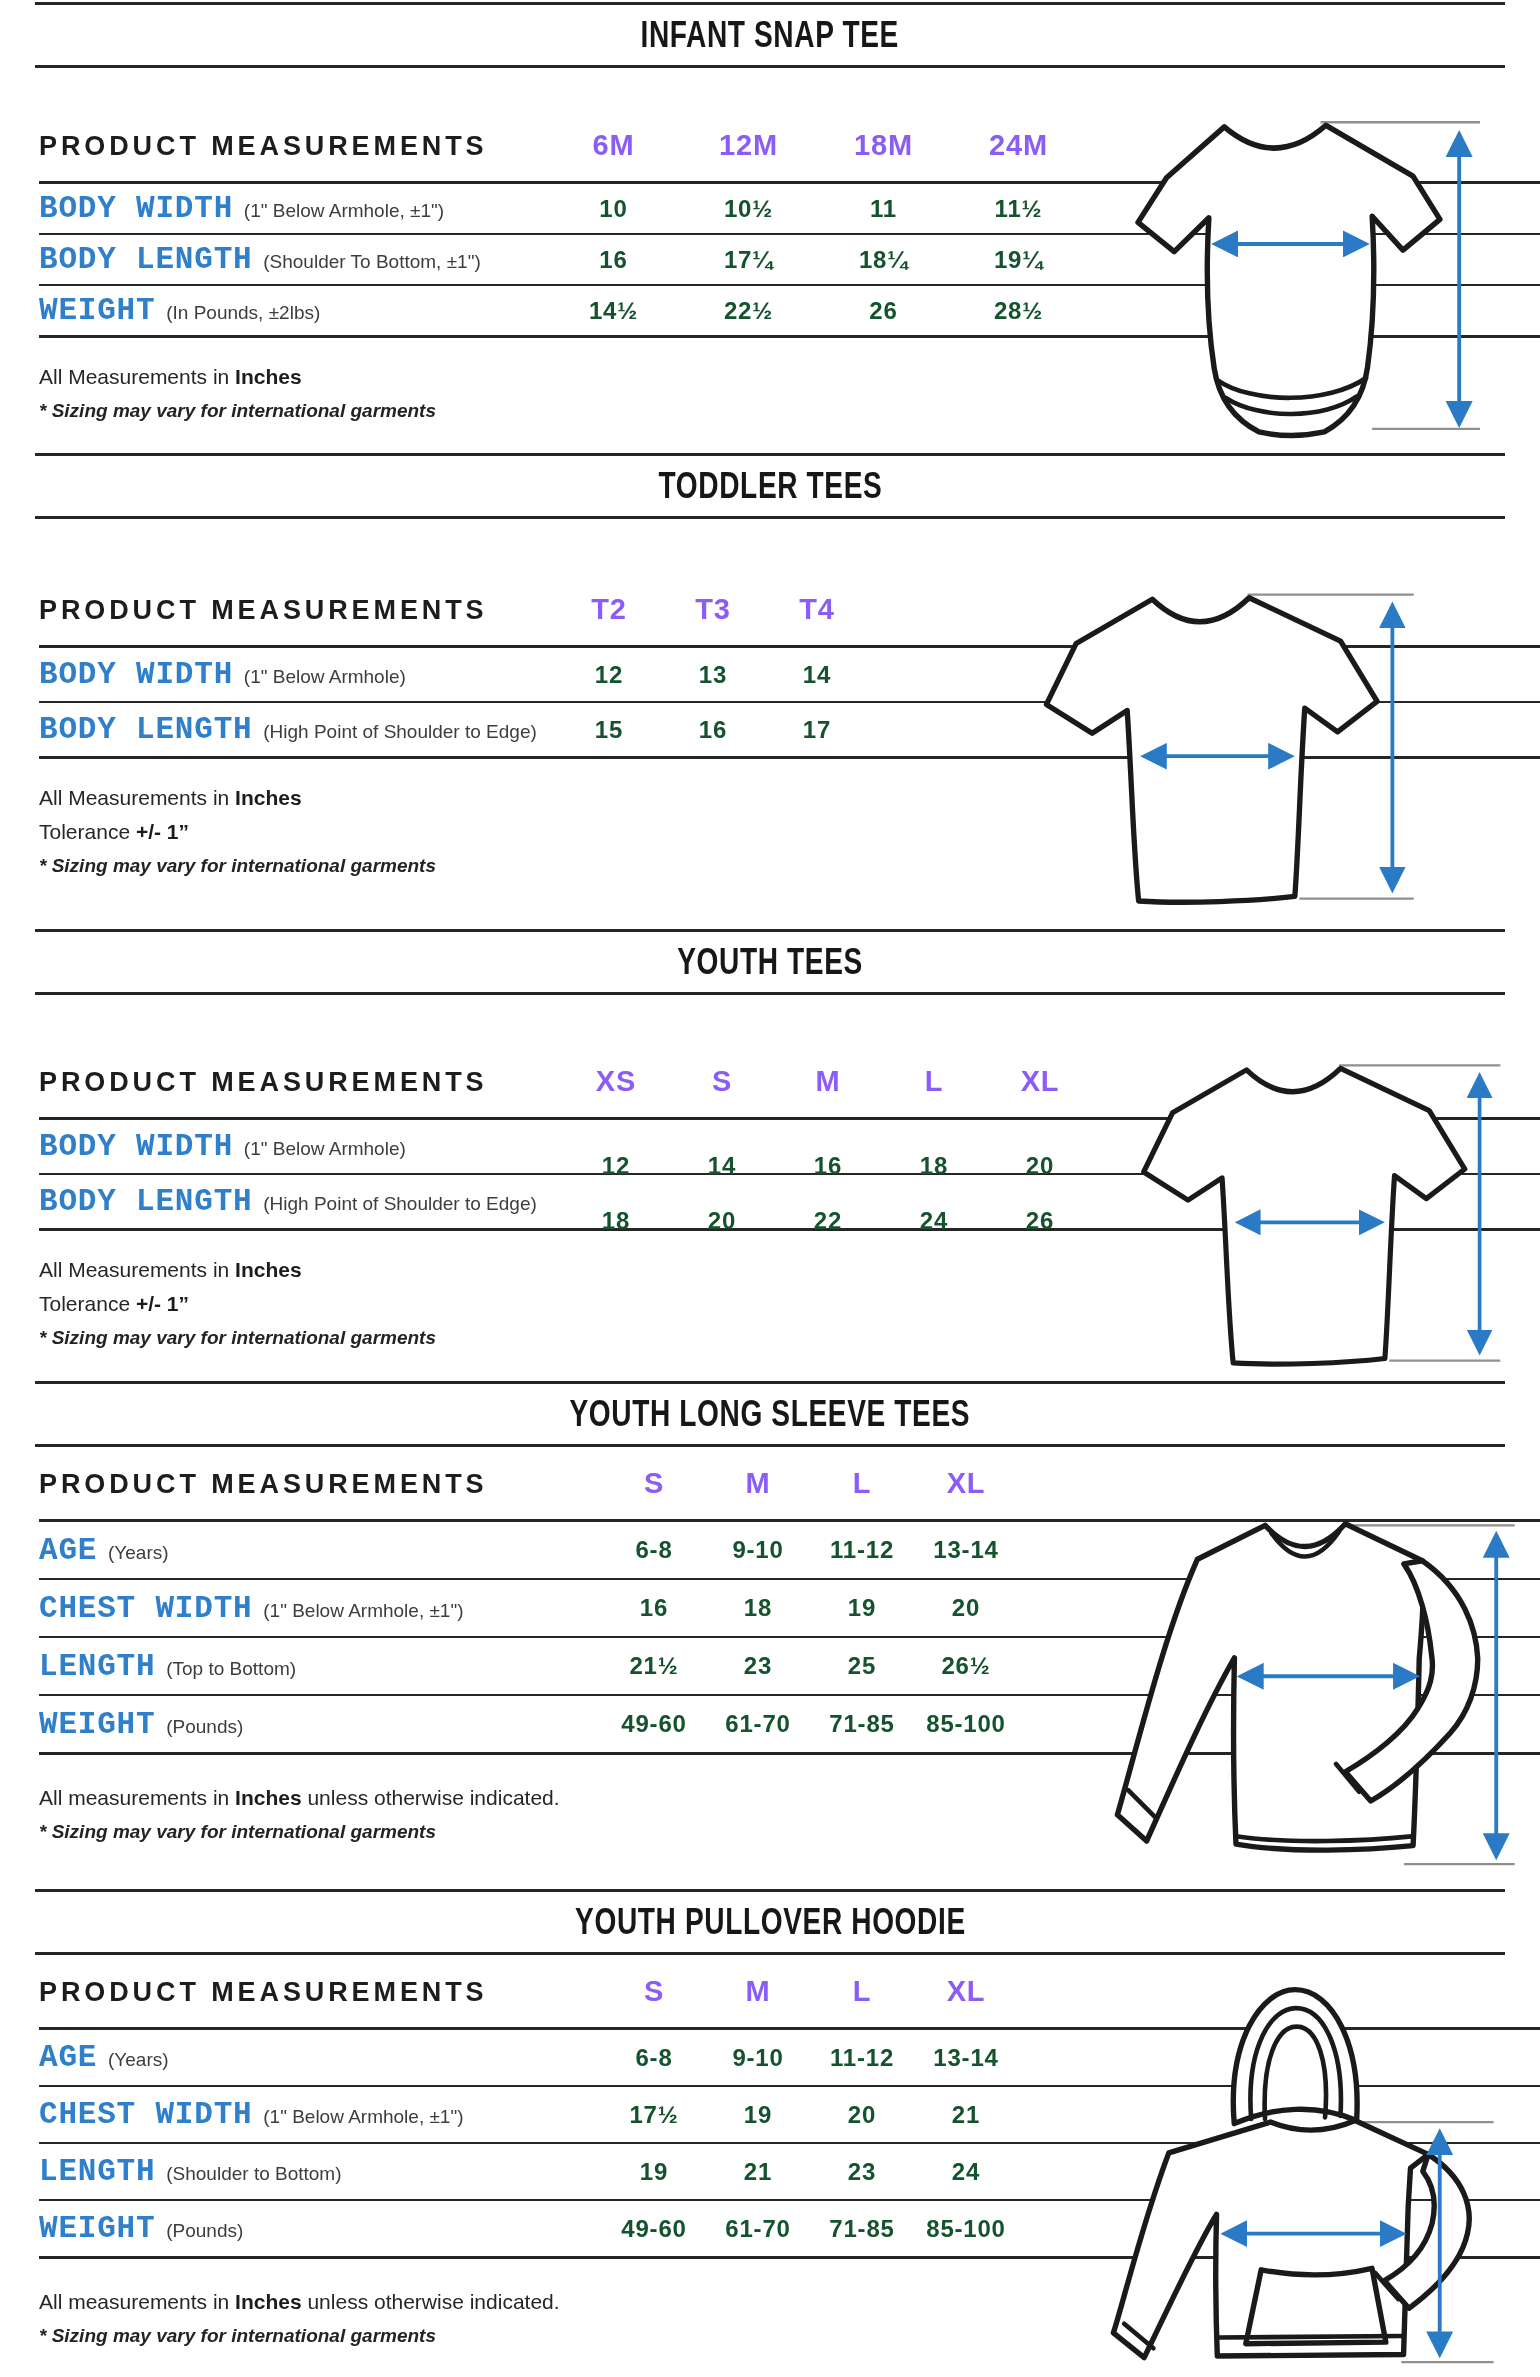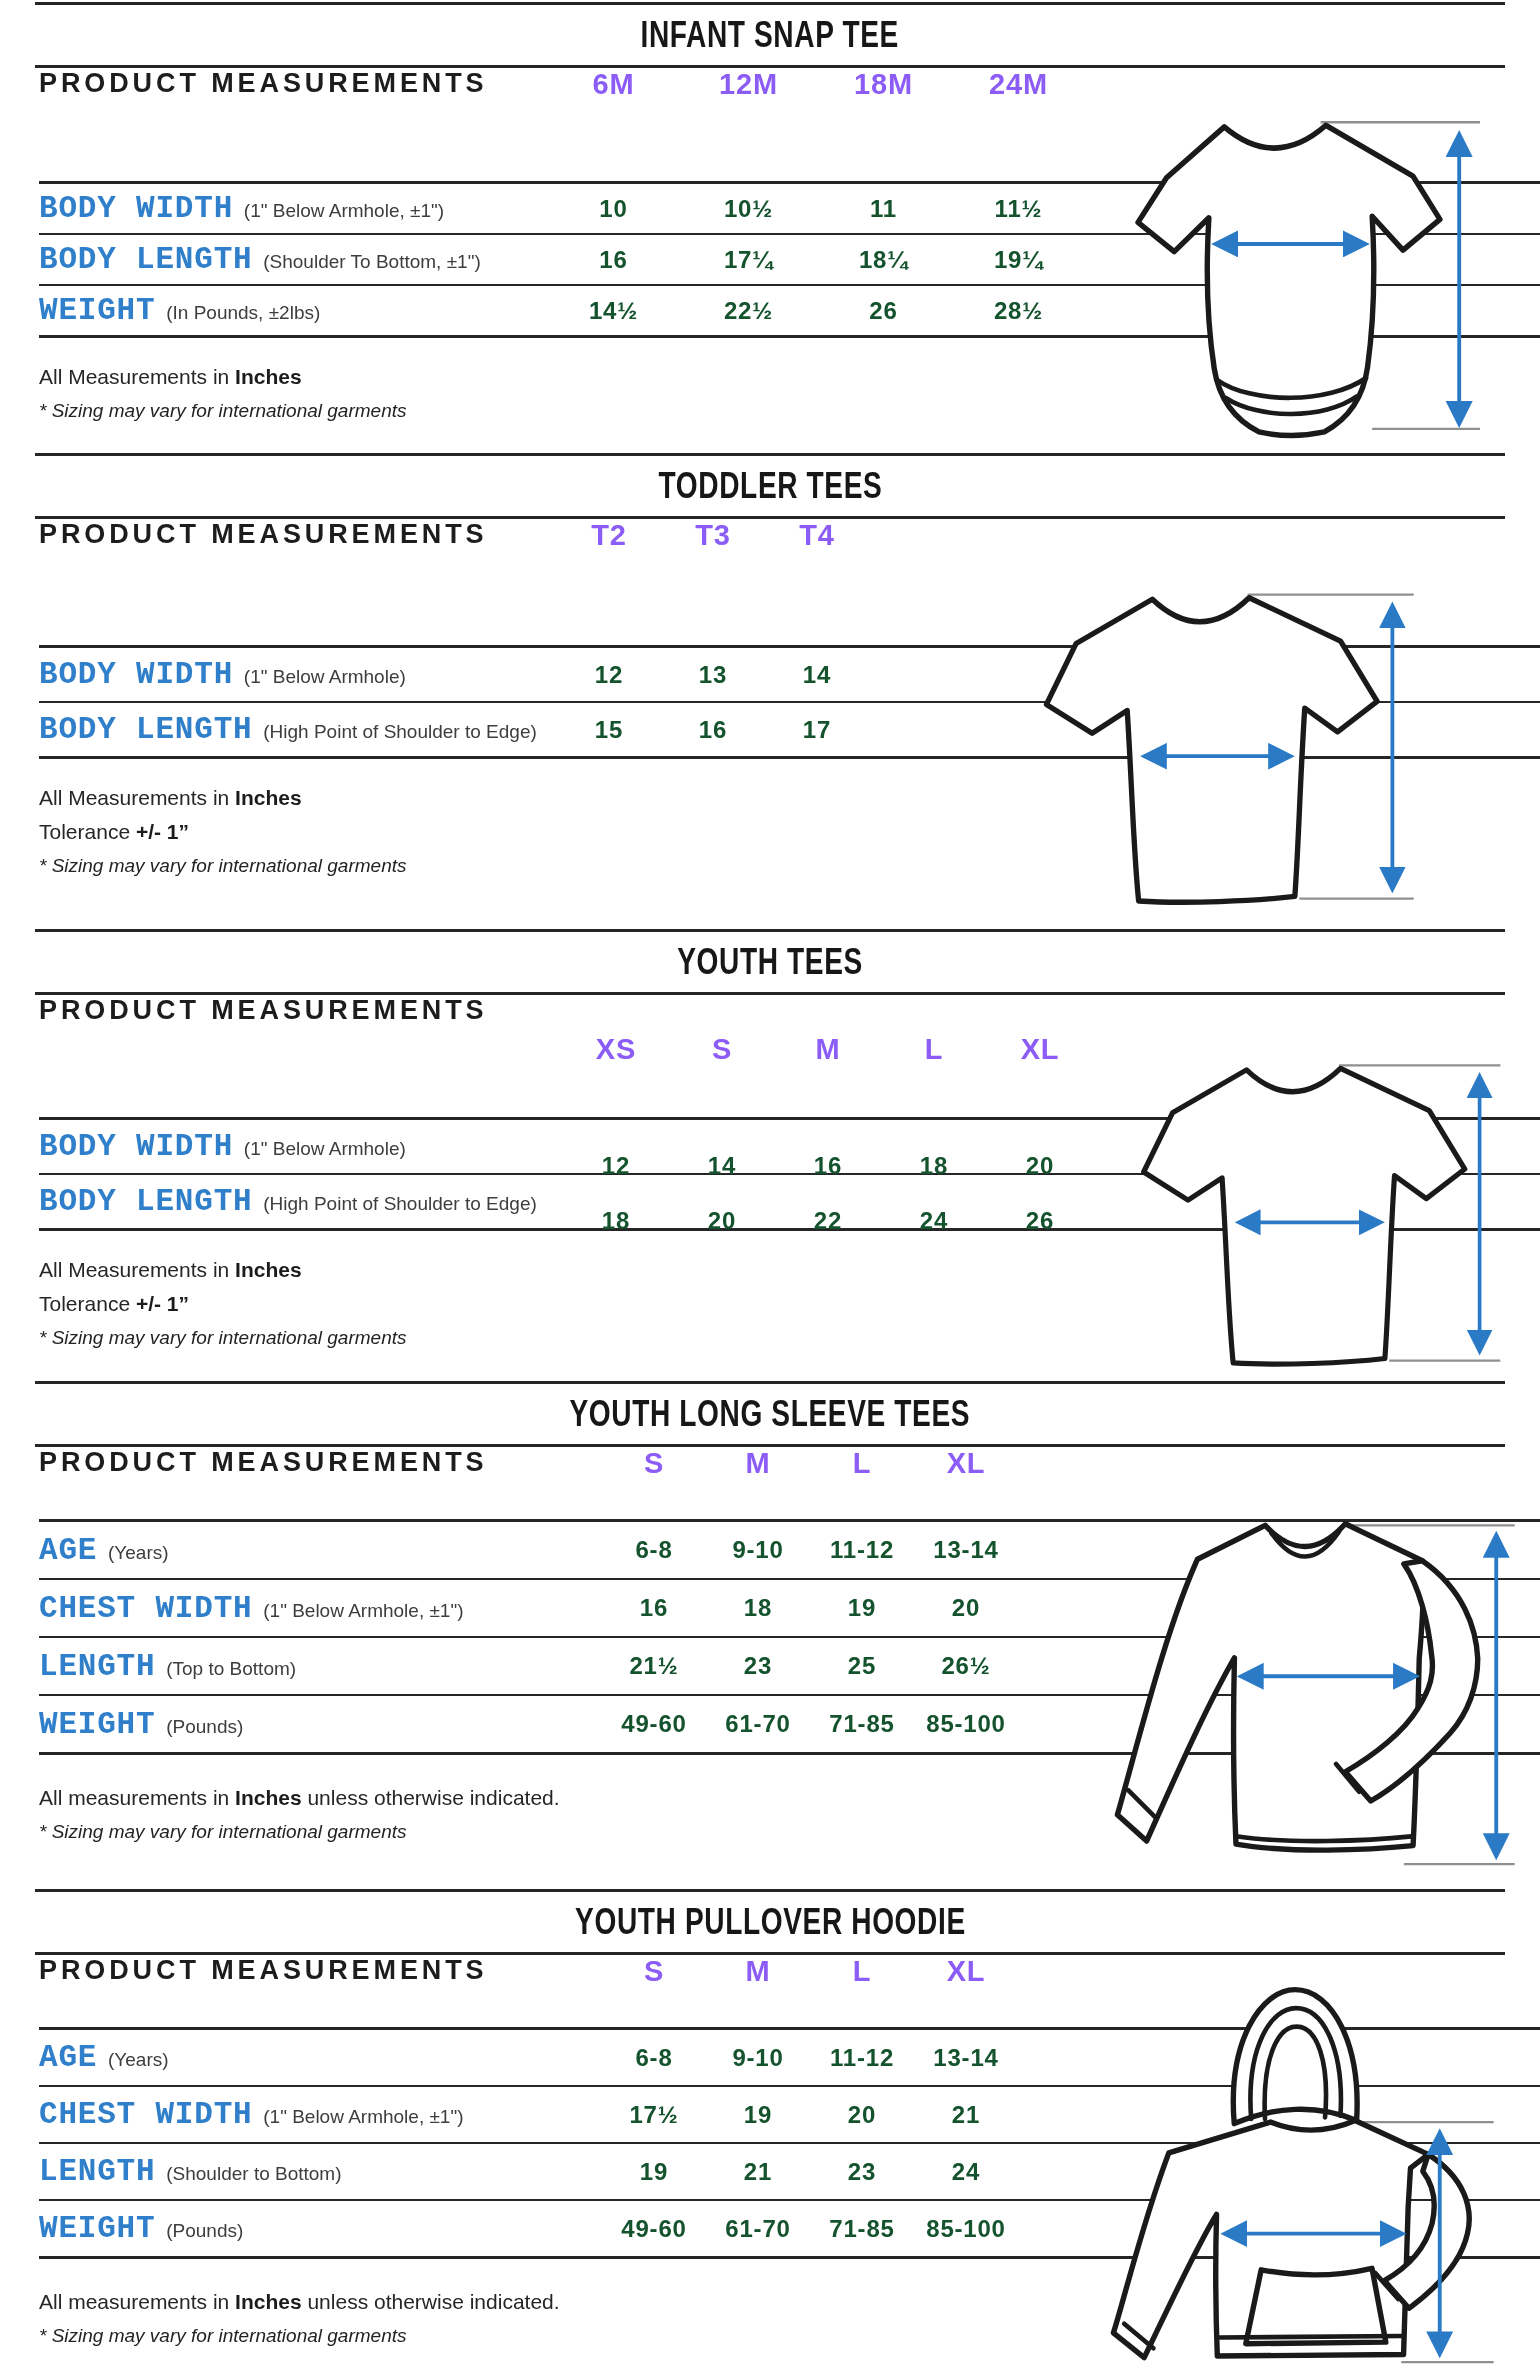--- a/index.html
+++ b/index.html
@@ -14,21 +14,21 @@
     margin:0 35px;height:60px;
     border-top:3.1px solid #262626;border-bottom:3.1px solid #262626;
     display:flex;align-items:center;justify-content:center;
   }
   .band-title{
     font-size:36px;font-weight:bold;color:#171717;letter-spacing:0.8px;
     transform:scaleX(.78);white-space:nowrap;
   }
   
   .content{position:relative;padding-left:39px;}
-  .thead{display:flex;border-bottom:3.1px solid #262626;padding-bottom:29px;box-sizing:border-box;}
+  .thead{display:flex;align-items:flex-end;border-bottom:3.1px solid #262626;padding-bottom:19px;box-sizing:border-box;}
   .trow{display:flex;align-items:center;border-bottom:2.3px solid #262626;}
   .trow.last{border-bottom:3.1px solid #262626;}
   .c-label{display:flex;align-items:baseline;}
   .h-label{font-size:27px;font-weight:bold;color:#1d1d1d;letter-spacing:3.9px;white-space:nowrap;}
   .h-col{font-size:29px;font-weight:bold;color:#8b5cf6;text-align:center;letter-spacing:0.8px;}
   .c-val{text-align:center;}
   .r-label{font-size:31px;font-weight:bold;color:#2f7fca;letter-spacing:0.8px;white-space:nowrap;font-family:Liberation Mono, monospace;}
   .r-note{font-size:19px;font-weight:normal;color:#3d3d3d;margin-left:10.8px;white-space:nowrap;}
   .val{font-size:24px;font-weight:bold;color:#14532d;letter-spacing:0.8px;}
   
@@ -38,21 +38,21 @@
   .s4 .c-label{width:563px;} .s4 .c-val{width:104px;}
   .s5 .c-label{width:563px;} .s5 .c-val{width:104px;}
   .s1 .thead{height:116px;} .s2 .thead{height:129px;} .s3 .thead{height:125px;}
   .s4 .thead{height:75px;}  .s5 .thead{height:75px;}
   .s1 .trow{height:49px;} .s2 .trow{height:53px;} .s3 .trow{height:53px;}
   .s4 .trow{height:56px;} .s5 .trow{height:55px;}
   
   .notes{margin-top:21.6px;}
   .note{font-size:21px;color:#262626;line-height:34px;}
   .note b{font-weight:bold;color:#1c1c1c;text-align:center;}
-  .sizing{font-size:19px;font-weight:normal;font-style:italic;color:#232323;line-height:34px;}
+  .sizing{font-size:19px;font-weight:bold;font-style:italic;color:#232323;line-height:34px;}
   
   .art{position:absolute;}
   .garment{fill:#ffffff;stroke:#1a1a1a;stroke-width:7;stroke-linejoin:round;stroke-linecap:round;}
   .detail{fill:none;stroke:#1a1a1a;stroke-width:6;stroke-linejoin:round;stroke-linecap:round;}
   .arrow{stroke:#2a7ac5;stroke-width:5;fill:none;}
   .ref{stroke:#8f8f8f;stroke-width:3;fill:none;}
 </style>
 </head>
 <body>
 

